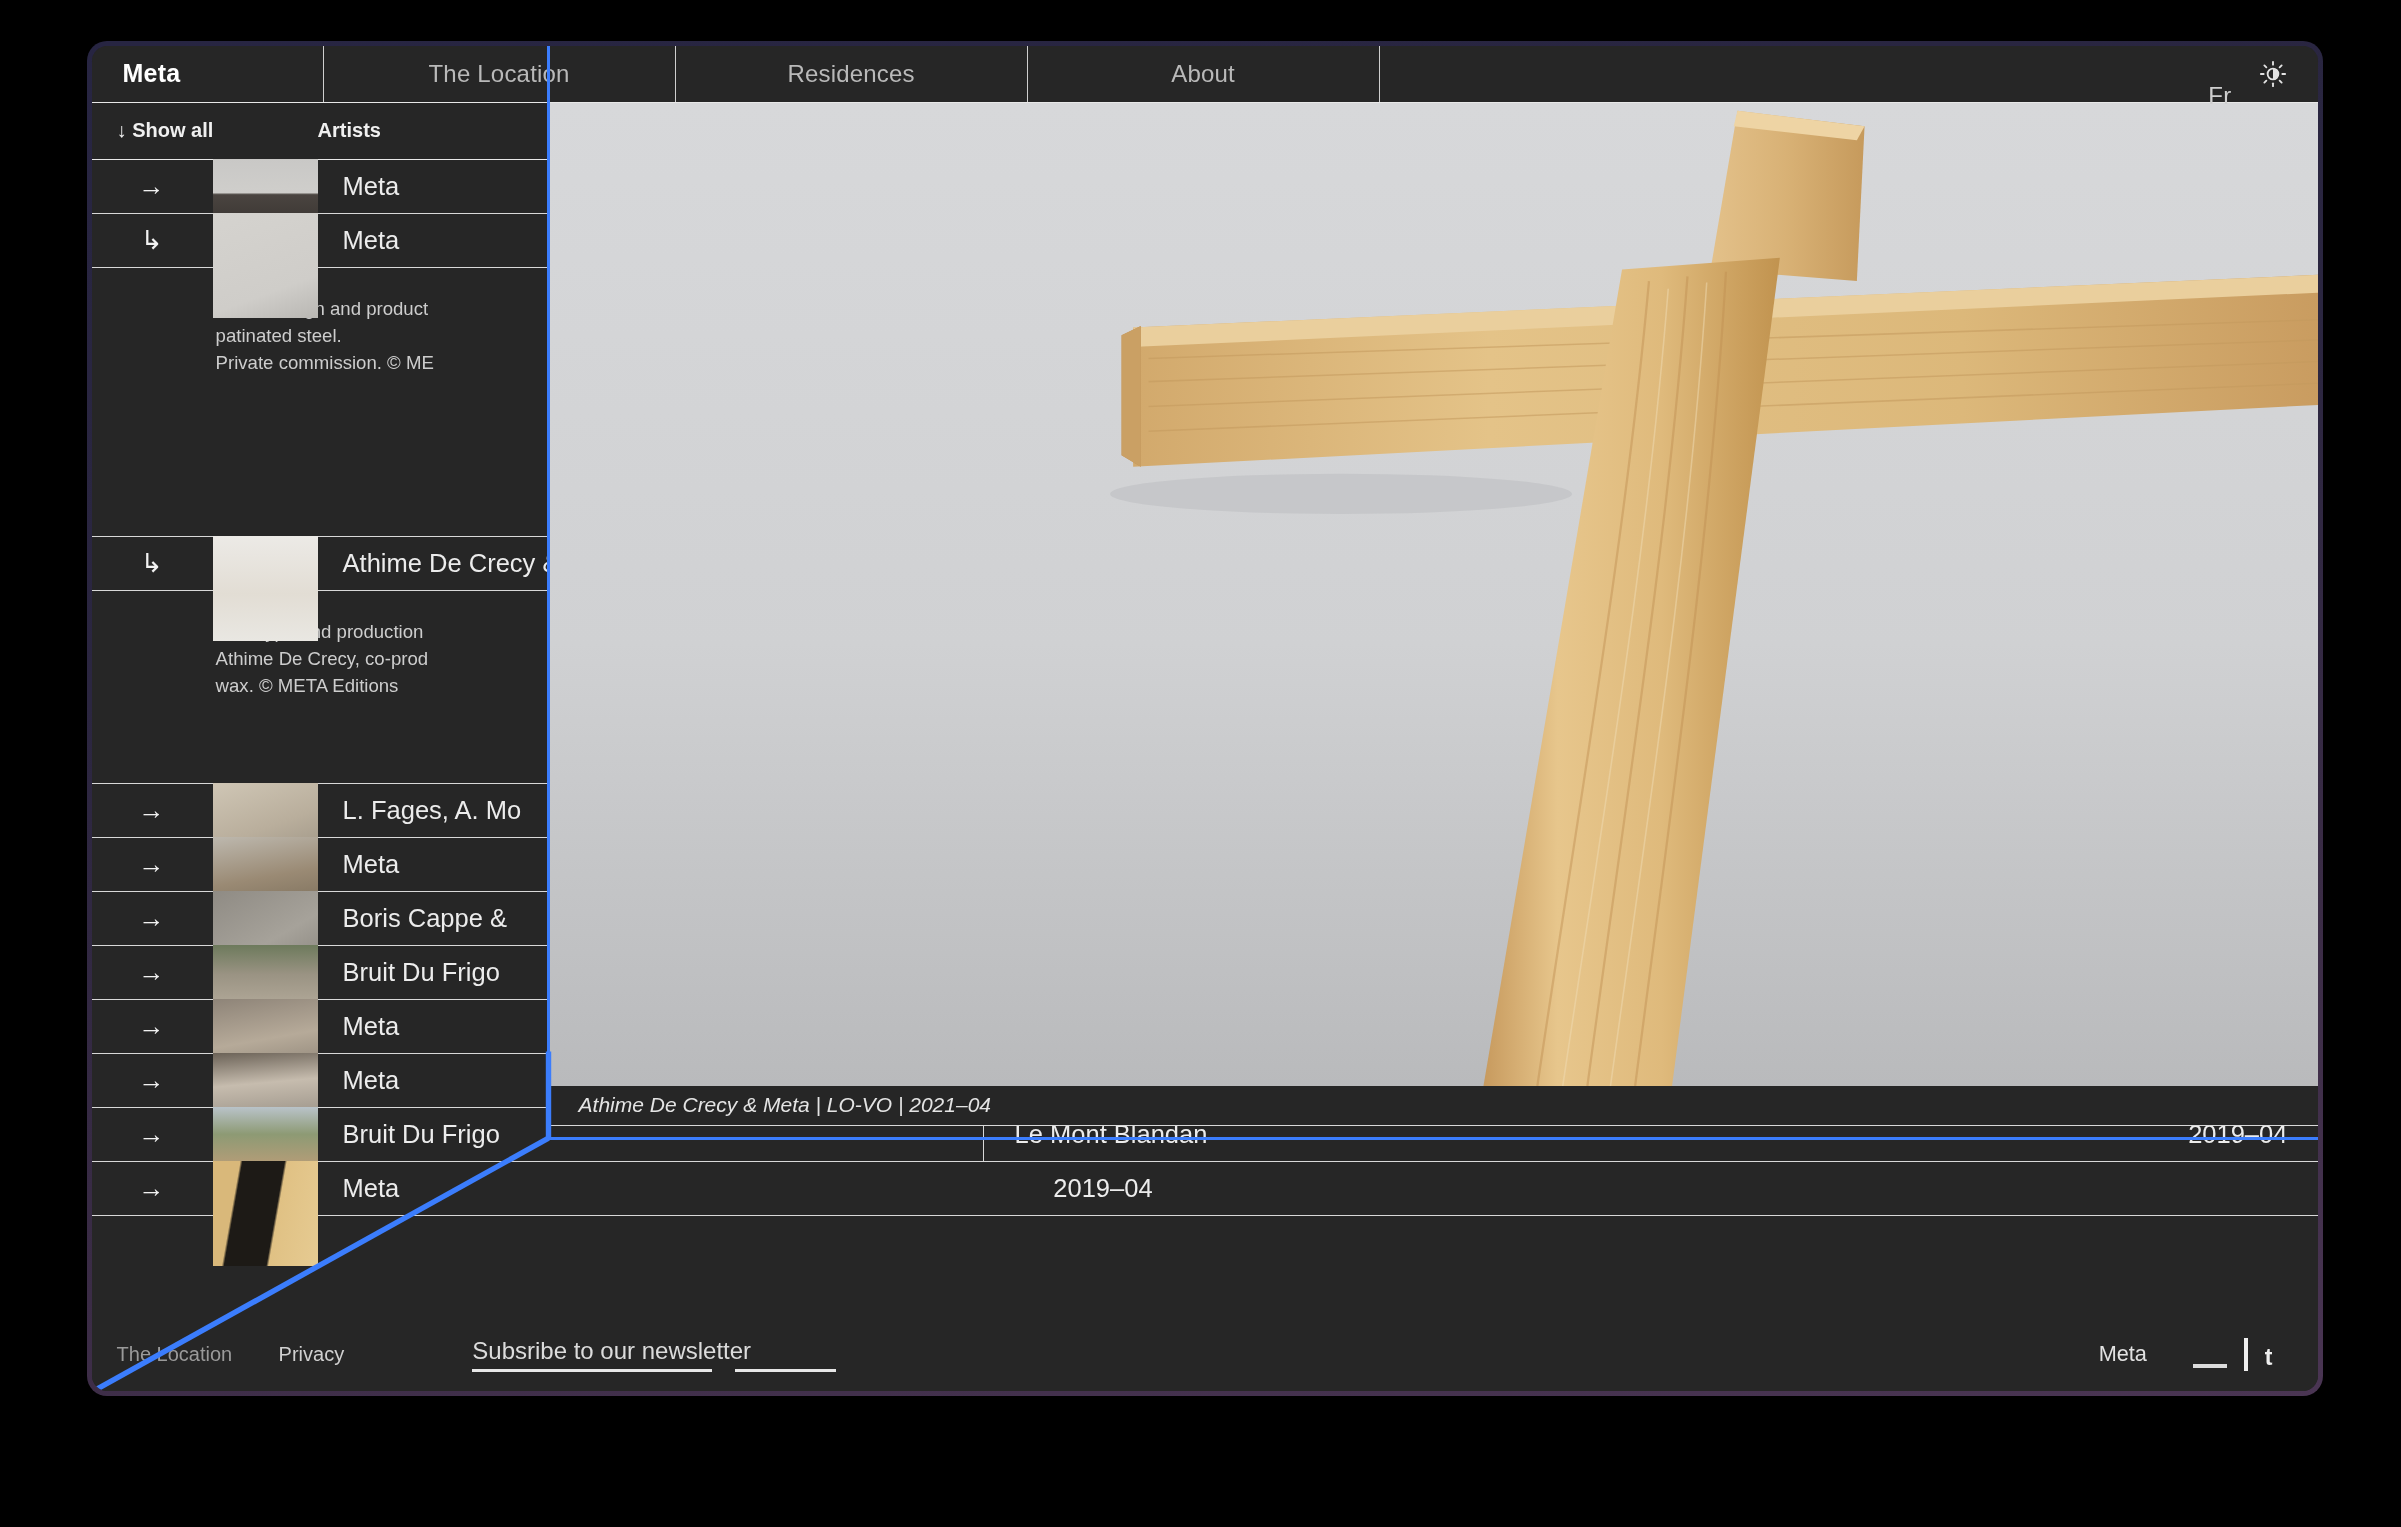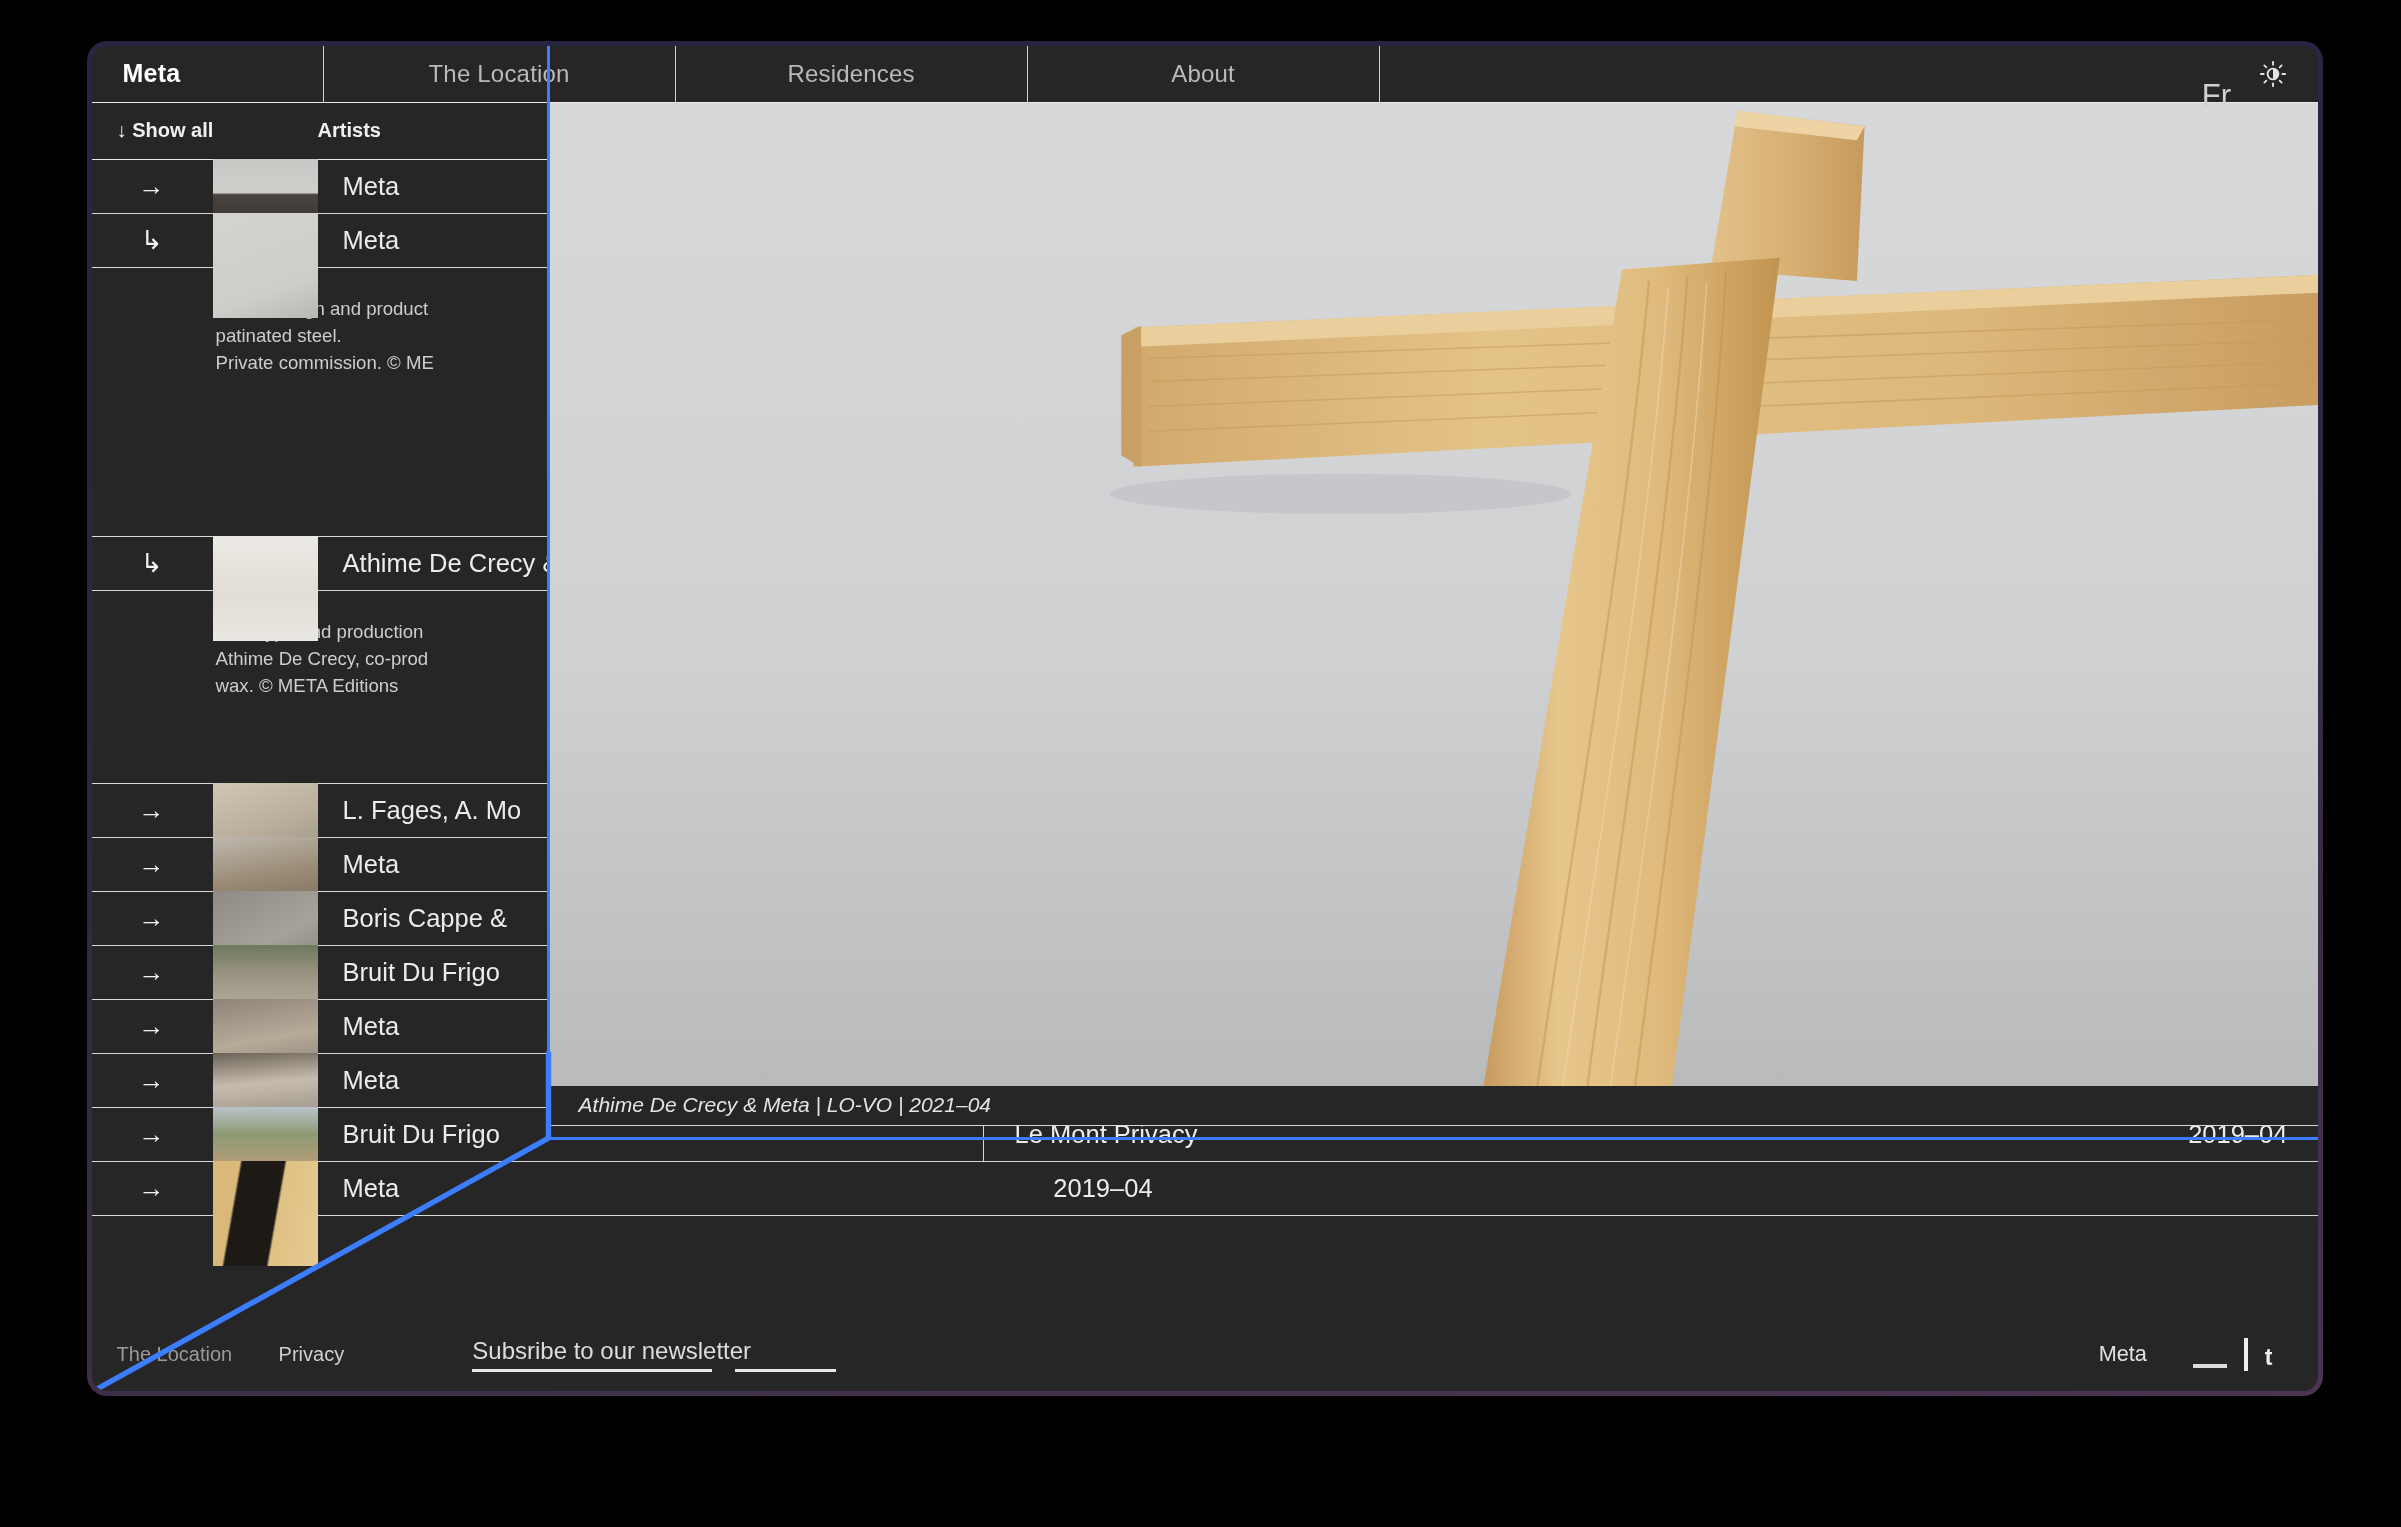--- a/index.html
+++ b/index.html
@@ -40,21 +40,21 @@
     font-size:24px;
     letter-spacing:0.2px;
     border-right:1.2px solid #cfcfcf;
   }
   .nav-cell.brand {
     width:232px; justify-content:flex-start; padding-left:31px;
     color:#fff; font-weight:700; font-size:25px;
   }
   .nav-cell.page { width:352px; }
   .nav-cell.tail { flex:1; justify-content:flex-end; padding-right:31px; border-right:none; gap:28px; }
-  .lang { color:#cfcfcf; font-size:31px;margin-top:44px; }
+  .lang { color:#cfcfcf; font-size:24px;margin-top:44px; }
   .sun-ico { width:28px; height:28px; display:inline-block; }
 
   
   .table {
     position:absolute; left:0; top:57px; right:0; bottom:74px;
     background:#262626;
   }
   .thead {
     display:flex; height:57px; align-items:center;
     border-bottom:1.5px solid #e8e8e8;
@@ -295,21 +295,21 @@
         <div class="c-title">Guacamayo</div>
         <div class="c-date">2019–08</div>
       </div>
 
       <div class="row">
         <div class="c-arrow">→</div>
         <div class="c-thumb">
           <div class="thumb" style="background:linear-gradient(180deg,#b9c3c9 0%,#8d9a74 26%,#b99d78 58%,#6e7a4c 100%);"></div>
         </div>
         <div class="c-artist">Bruit Du Frigo</div>
-        <div class="c-title">Le Mont Privacy</div>
+        <div class="c-title">Le Mont Blandan</div>
         <div class="c-date">2019–04</div>
       </div>
 
       <div class="row">
         <div class="c-arrow">→</div>
         <div class="c-thumb">
           <div class="thumb" style="background:linear-gradient(100deg,#d9b87a 0%,#d9b87a 22%,#1d1a16 24%,#1d1a16 58%,#e0c184 60%,#e6cb92 100%);"></div>
         </div>
         <div class="c-artist">Meta</div>
         <div class="c-date">2019–04</div>

